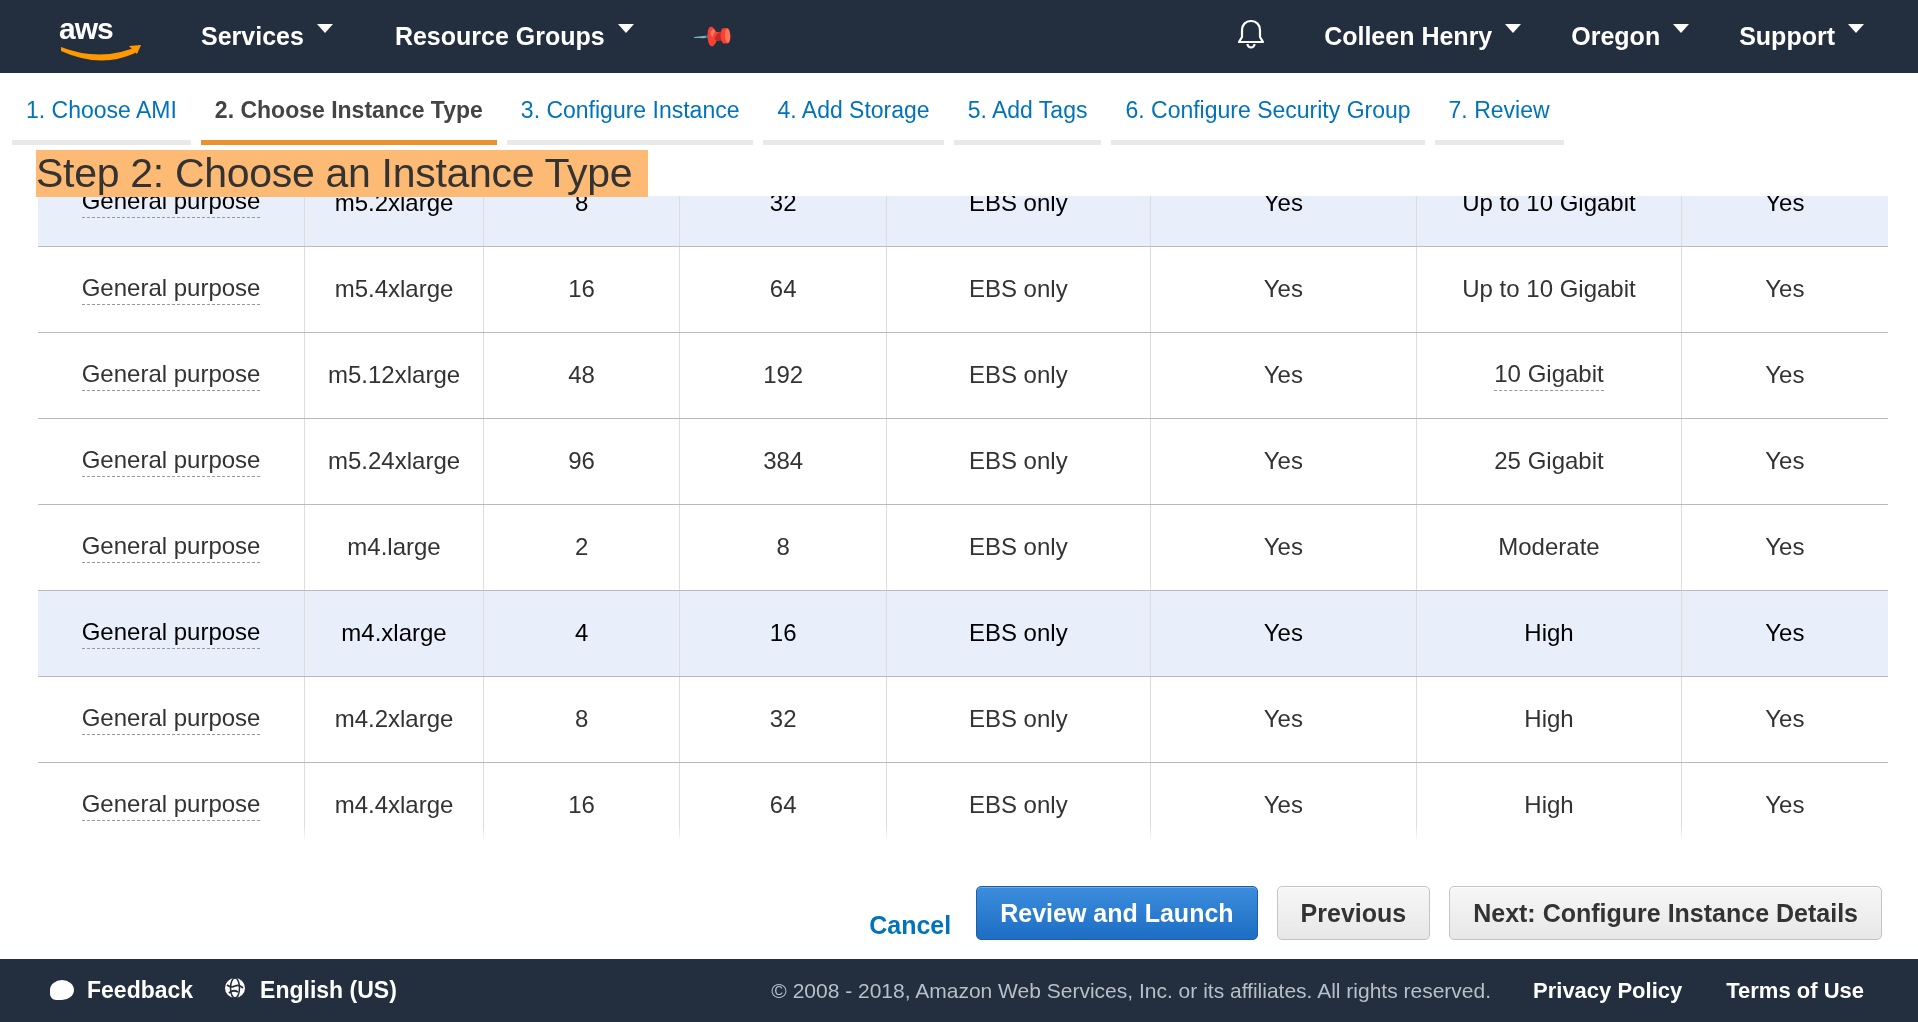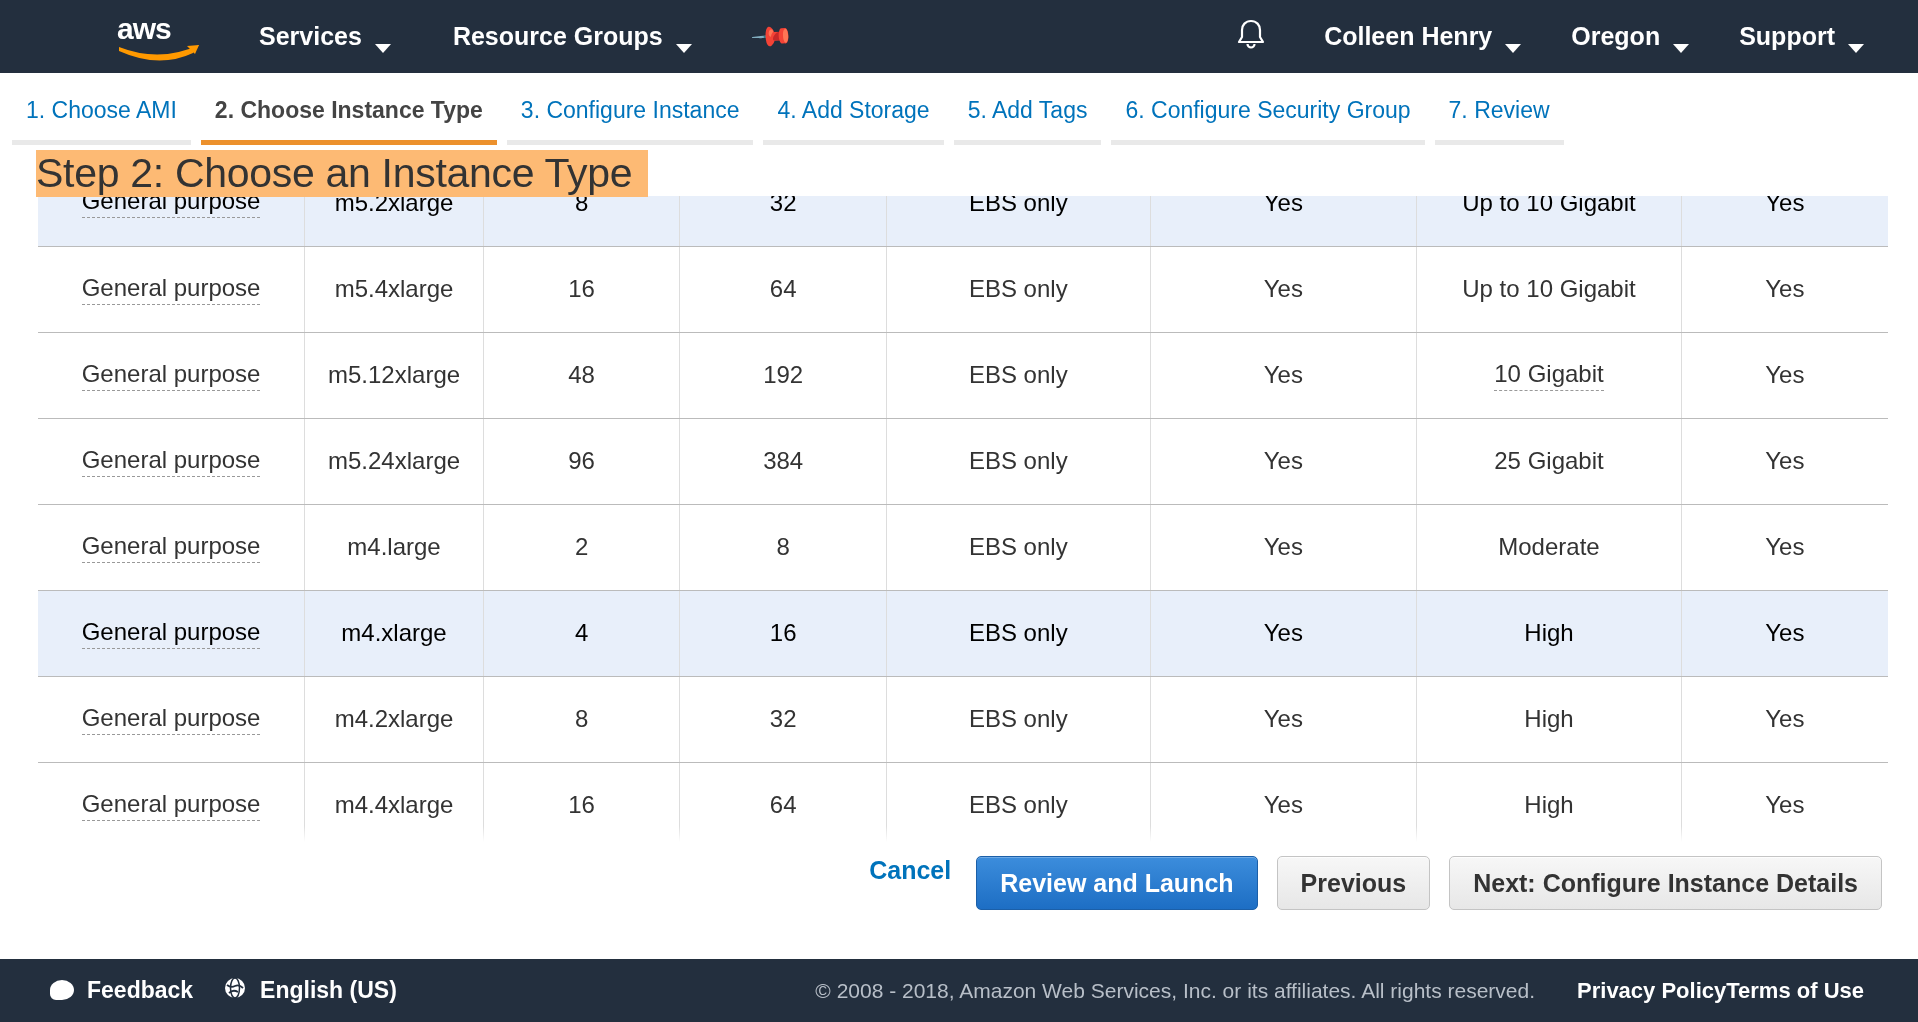--- a/index.html
+++ b/index.html
@@ -17,33 +17,33 @@
   .topnav {
     position: absolute;
     top: 0; left: 0;
     width: 1918px;
     height: 73px;
     background: #232f3e;
     display: flex;
     align-items: center;
   }
   .aws-logo {
-    margin-left: 115px;
+    margin-left: 57px;
     width: 90px;
     height: 48px;
     position: relative;
     flex: none;
   }
   .aws-logo svg { display: block; }
   .nav-item {
     color: #ffffff;
     font-size: 25px;
     font-weight: bold;
     display: flex;
-    align-items: flex-end;
+    align-items: flex-start;
     gap: 13px;
     cursor: pointer;
     white-space: nowrap;
   }
   .nav-services { margin-left: 54px; }
   .nav-resgroups { margin-left: 62px; }
   .caret {
     display: inline-block;
     width: 0; height: 0;
     border-left: 8px solid transparent;
@@ -174,21 +174,21 @@
   }
 
   
   .actionbar {
     position: absolute;
     top: 856px;
     left: 0;
     width: 1918px;
     height: 84px;
     display: flex;
-    align-items: flex-start;
+    align-items: flex-end;
     justify-content: flex-end;
     padding-right: 36px;
     gap: 19px;
     background: #ffffff;
   }
   .link-btn {
     color: #0073bb;
     font-size: 25px;
     font-weight: bold;
     cursor: pointer;
@@ -258,20 +258,21 @@
     color: #b8bfc8;
     font-size: 21px;
     margin-left: auto;
     white-space: nowrap;
   }
   .footer-right {
     display: flex;
     align-items: flex-end;
     margin-left: 42px;
     margin-right: 54px;
+    gap: 44px;
   }
   .footer-right .footer-link { font-size: 22px; }
 </style>
 </head>
 <body>
 
 <div class="topnav">
 
   <div class="aws-logo">
     <svg width="90" height="48" viewBox="0 0 90 48" xmlns="http://www.w3.org/2000/svg">

